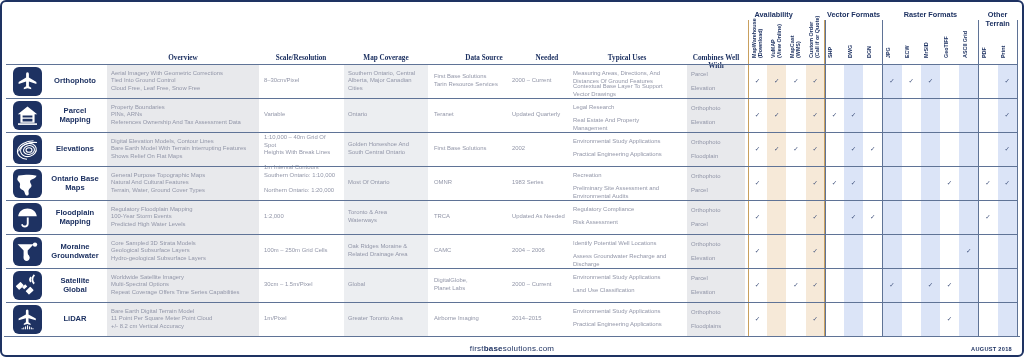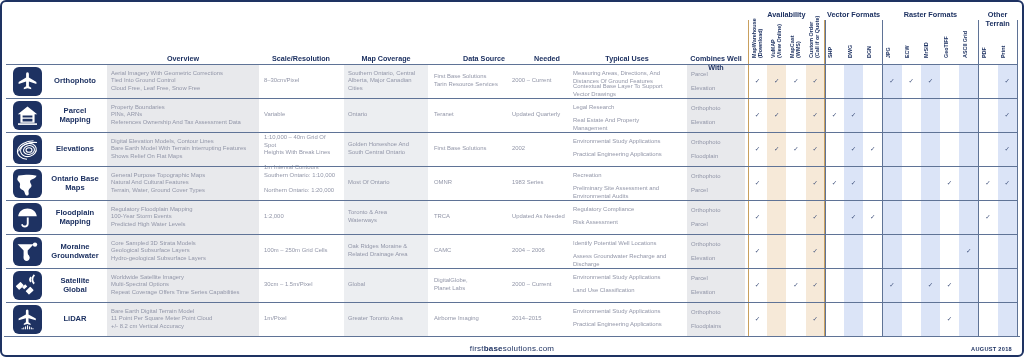--- a/index.html
+++ b/index.html
@@ -33,20 +33,21 @@
   }
 
   
   .hhead {
     position: absolute;
     text-align: center;
     font-size: 7.2px;
     font-weight: bold;
     color: #1e3262;
     top: 52px;
+    font-family: Liberation Serif, serif;
   }
 
   
   .ghead {
     position: absolute;
     top: 8px;
     text-align: center;
     font-size: 7.3px;
     font-weight: bold;
     color: #1e3262;
@@ -173,21 +174,21 @@
       <div class="vhead" style="left: 911.2px; bottom: 297px;">ECW</div>
       <div class="stripe blue" style="left: 916.8px; width: 19.2px;"></div>
       <div class="vhead" style="left: 930.4px; bottom: 297px;">MrSID</div>
       <div class="vhead" style="left: 949.6px; bottom: 297px;">GeoTIFF</div>
       <div class="stripe blue" style="left: 955.2px; width: 19.2px;"></div>
       <div class="vhead" style="left: 968.8px; bottom: 297px;">ASCII Grid</div>
       <div class="vhead" style="left: 988px; bottom: 297px;">PDF</div>
       <div class="stripe blue" style="left: 993.6px; width: 19.2px;"></div>
       <div class="vhead" style="left: 1007.2px; bottom: 297px;">Print</div>
       <div style="position: absolute; left: 744px; top: 18px; width: 76.8px; height: 316px; border-left: 1px solid rgb(201, 160, 94); border-right: 1px solid rgb(201, 160, 94);"></div>
-      <div class="ghead" style="left: 744px; width: 76.8px; white-space: pre-line;">Availability</div>
+      <div class="ghead" style="left: 712px; width: 76.8px; white-space: pre-line; text-align: right;">Availability</div>
       <div class="ghead" style="left: 820.8px; width: 57.6px; white-space: pre-line;">Vector Formats</div>
       <div class="vline" style="left: 820.8px; top: 18px; height: 316px;"></div>
       <div class="ghead" style="left: 878.4px; width: 96px; white-space: pre-line;">Raster Formats</div>
       <div class="vline" style="left: 878.4px; top: 18px; height: 316px;"></div>
       <div class="ghead" style="left: 974.4px; width: 38.4px; white-space: pre-line;">Other
 Terrain</div>
       <div class="vline" style="left: 974.4px; top: 18px; height: 316px;"></div>
       <div class="vline" style="left: 1012.8px; top: 18px; height: 316px;"></div>
       <div class="hhead" style="left: 103px; width: 152px;">Overview</div>
       <div class="hhead" style="left: 256px; width: 82px;">Scale/Resolution</div>

